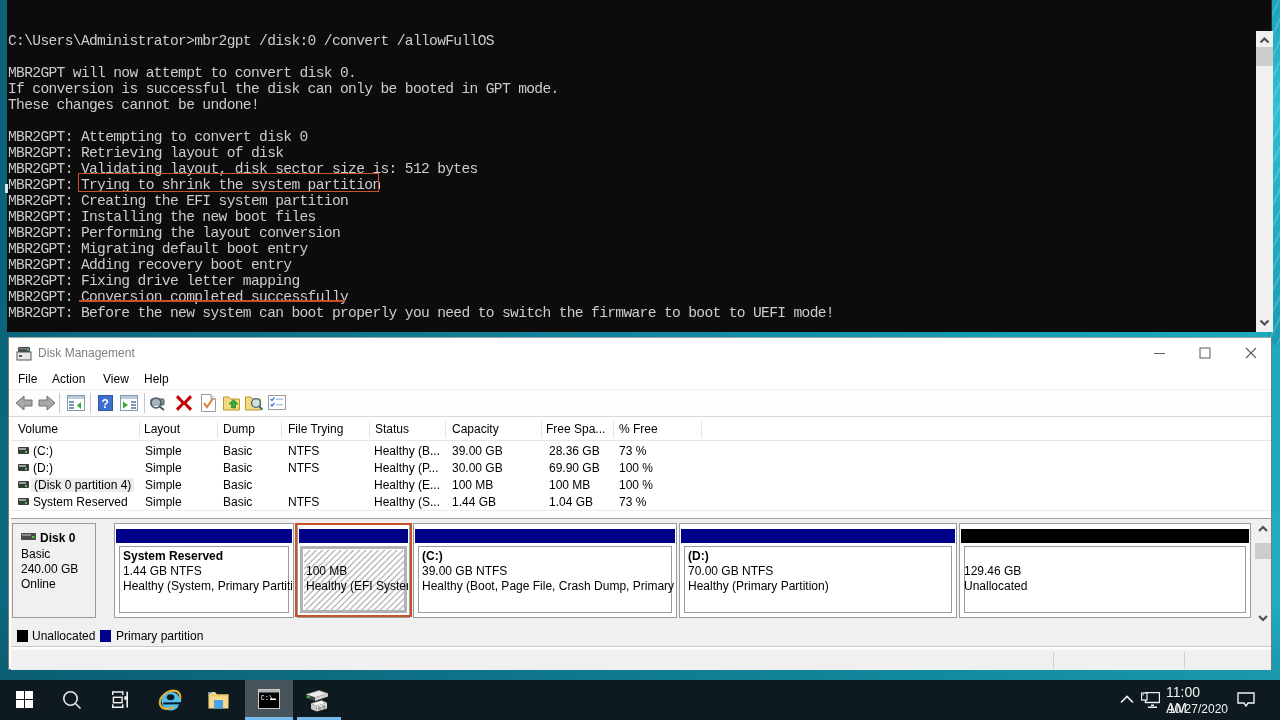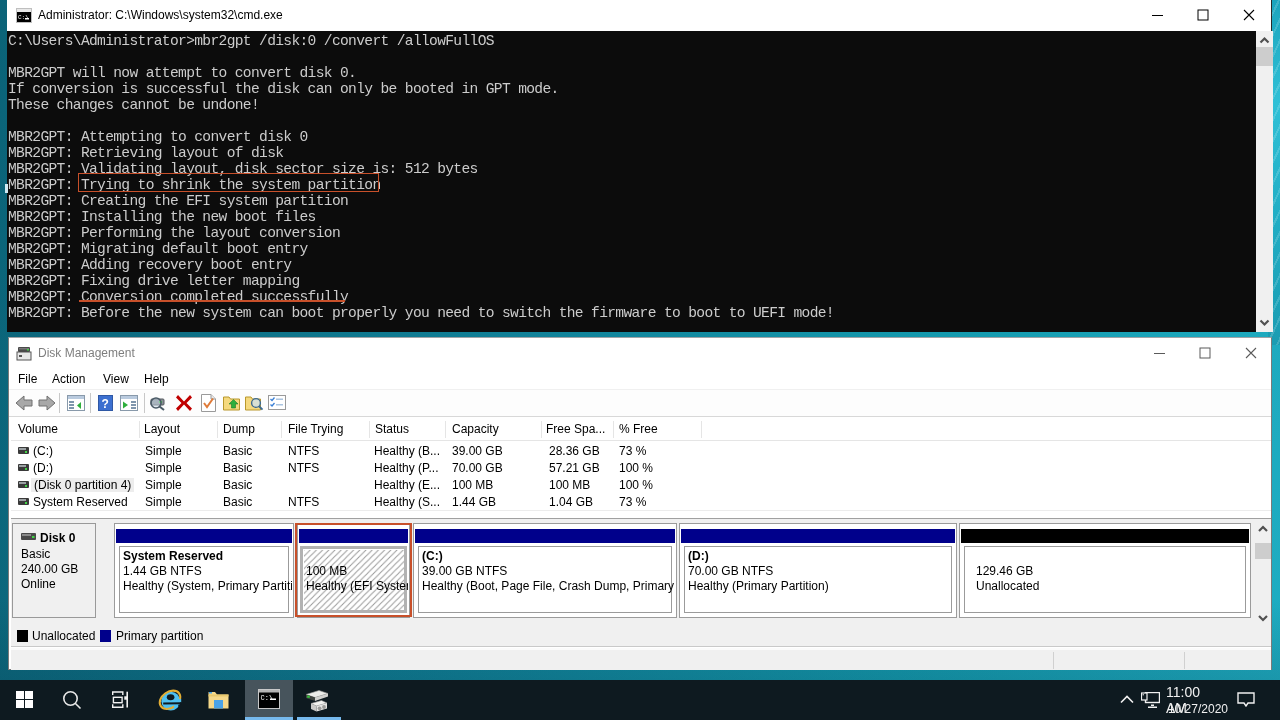--- a/index.html
+++ b/index.html
@@ -53,41 +53,20 @@
 </style>
 </head>
 <body>
 
 <div class="abs" style="left:1268px;top:0;width:12px;height:345px;
   background:
    repeating-linear-gradient(115deg, rgba(255,255,255,0.16) 0 2px, rgba(255,255,255,0) 2px 9px),
    linear-gradient(180deg, #1ba4bd 0%, #2fc0d6 30%, #22afc6 60%, #1a9cb2 100%);"></div>
 
 <div id="cmd" class="abs">
-  <div id="cmd-title" class="abs">
-    <div class="ttext">Administrator: C:\Windows\system32\cmd.exe</div>
-
-    <svg class="abs" style="left:9px;top:8px" width="16" height="15" viewBox="0 0 16 15">
-      <rect x="0" y="0" width="16" height="15" fill="#bfbfbf"></rect>
-      <rect x="1" y="1" width="14" height="3" fill="#e8e8e8"></rect>
-      <rect x="1" y="4" width="14" height="10" fill="#000"></rect>
-      <text x="2" y="11" font-size="6" fill="#fff" font-family="Liberation Mono">C:\</text>
-      <rect x="9" y="10" width="4" height="1.5" fill="#fff"></rect>
-    </svg>
-
-    <svg class="capbtn" style="left:1127px" width="46" height="30">
-        <rect x="18" y="15" width="11" height="1" fill="#000"></rect>
-      </svg>
-    <svg class="capbtn" style="left:1173px" width="46" height="30">
-        <rect x="18" y="10" width="10" height="10" fill="none" stroke="#000" stroke-width="1"></rect>
-      </svg>
-    <svg class="capbtn" style="left:1219px" width="46" height="30">
-        <path d="M18 10 L28 20 M28 10 L18 20" stroke="#000" stroke-width="1.1"></path>
-      </svg>
-  </div>
   <div id="cmd-console" class="abs">
 <pre>C:\Users\Administrator&gt;mbr2gpt /disk:0 /convert /allowFullOS
 
 MBR2GPT will now attempt to convert disk 0.
 If conversion is successful the disk can only be booted in GPT mode.
 These changes cannot be undone!
 
 MBR2GPT: Attempting to convert disk 0
 MBR2GPT: Retrieving layout of disk
 MBR2GPT: Validating layout, disk sector size is: 512 bytes
@@ -243,22 +222,22 @@
       <div class="cell" style="left:538px">28.36 GB</div>
       <div class="cell" style="left:608px">73 %</div>
     </div>
     <div class="row" style="top:41px">
       <div class="vicon" style="left:7px"></div>
       <div class="cell" style="left:22px">(D:)</div>
       <div class="cell" style="left:134px">Simple</div>
       <div class="cell" style="left:212px">Basic</div>
       <div class="cell" style="left:277px">NTFS</div>
       <div class="cell" style="left:363px">Healthy (P...</div>
-      <div class="cell" style="left:441px">70.00 GB</div>
-      <div class="cell" style="left:538px">57.21 GB</div>
+      <div class="cell" style="left:441px">30.00 GB</div>
+      <div class="cell" style="left:538px">69.90 GB</div>
       <div class="cell" style="left:608px">100 %</div>
     </div>
     <div class="row" style="top:58px">
       <div class="vicon" style="left:7px"></div>
       <div class="cell" style="left:20px;background:#ededed;padding:0 3px;">(Disk 0 partition 4)</div>
       <div class="cell" style="left:134px">Simple</div>
       <div class="cell" style="left:212px">Basic</div>
       <div class="cell" style="left:363px">Healthy (E...</div>
       <div class="cell" style="left:441px">100 MB</div>
       <div class="cell" style="left:538px">100 MB</div>
@@ -318,21 +297,21 @@
       <div class="ptext"><b>(C:)</b><br>39.00 GB NTFS<br>Healthy (Boot, Page File, Crash Dump, Primary</div>
     </div>
     <div class="part" style="left:668px;width:278px;">
       <div class="pbar" style="background:#00008b"></div>
       <div class="pinner"></div>
       <div class="ptext"><b>(D:)</b><br>70.00 GB NTFS<br>Healthy (Primary Partition)</div>
     </div>
     <div class="part" style="left:948px;width:292px;">
       <div class="pbar" style="background:#000000"></div>
       <div class="pinner"></div>
-      <div class="ptext" style="left:16px"><br>129.46 GB<br>Unallocated</div>
+      <div class="ptext" style="left:4px"><br>129.46 GB<br>Unallocated</div>
     </div>
 
     <div class="redbox" style="left:284px;top:9px;width:117px;height:94px;"></div>
 
     <div class="abs" style="left:1244px;top:5px;width:16px;height:103px;background:#f0f0f0">
       <svg class="abs" style="left:0;top:4px" width="16" height="12">
           <path d="M4 8 L8 4 L12 8" fill="none" stroke="#505050" stroke-width="2.2"></path>
         </svg>
       <div class="abs" style="left:0;top:24px;width:16px;height:16px;background:#cdcdcd"></div>
       <svg class="abs" style="left:0;top:93px" width="16" height="12">

